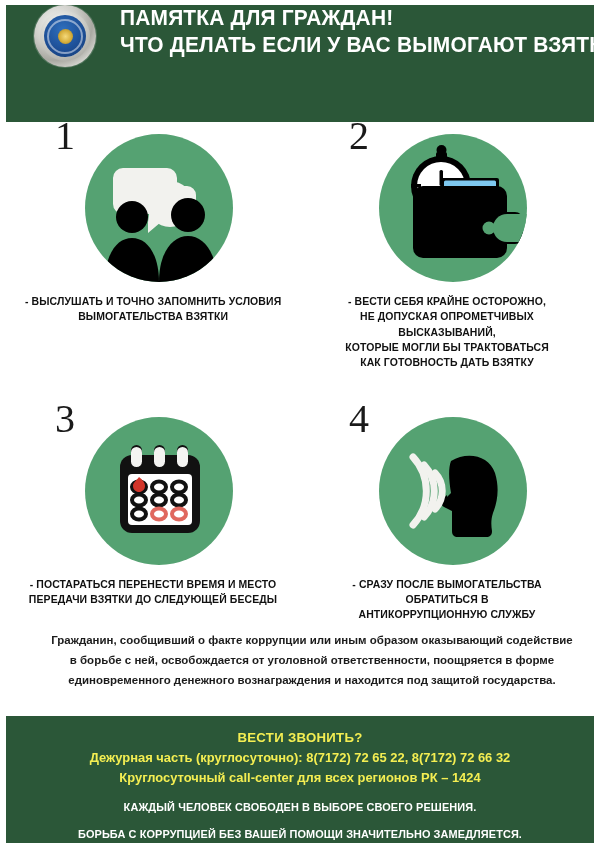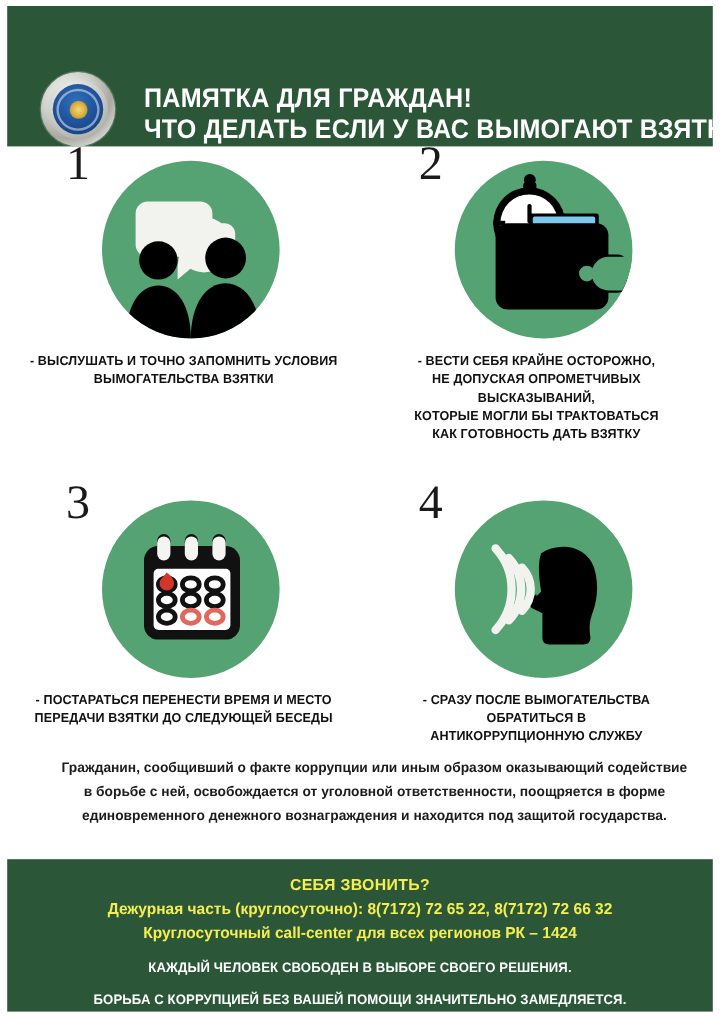--- a/index.html
+++ b/index.html
@@ -21,21 +21,21 @@
 
   
   .header {
     position: absolute;
     left: 6px;
     top: 5px;
     width: 588px;
     height: 117px;
     background: #2b5738;
     display: flex;
-    align-items: flex-end;
+    align-items: flex-start;
     box-sizing: border-box;
   }
   .emblem {
     position: relative;
     width: 62px;
     height: 62px;
     margin-left: 28px;
     flex: 0 0 auto;
     border-radius: 50%;
     background:
@@ -381,20 +381,20 @@
     </div>
   </div>
 
   <div class="statement">
     <div>Гражданин, сообщивший о факте коррупции или иным образом оказывающий содействие</div>
     <div>в борьбе с ней, освобождается от уголовной ответственности, поощряется в форме</div>
     <div>единовременного денежного вознаграждения и находится под защитой государства.</div>
   </div>
 
   <div class="footer">
-    <div class="footer-heading">СЕБЯ ЗВОНИТЬ?</div>
+    <div class="footer-heading">ВЕСТИ ЗВОНИТЬ?</div>
     <div class="footer-phone">Дежурная часть (круглосуточно): 8(7172) 72 65 22, 8(7172) 72 66 32</div>
     <div class="footer-phone">Круглосуточный call-center для всех регионов РК – 1424</div>
     <div class="footer-rule">КАЖДЫЙ ЧЕЛОВЕК СВОБОДЕН В ВЫБОРЕ СВОЕГО РЕШЕНИЯ.</div>
     <div class="footer-rule">БОРЬБА С КОРРУПЦИЕЙ БЕЗ ВАШЕЙ  ПОМОЩИ  ЗНАЧИТЕЛЬНО ЗАМЕДЛЯЕТСЯ.</div>
   </div>
 
 </div>
 
 </body></html>

